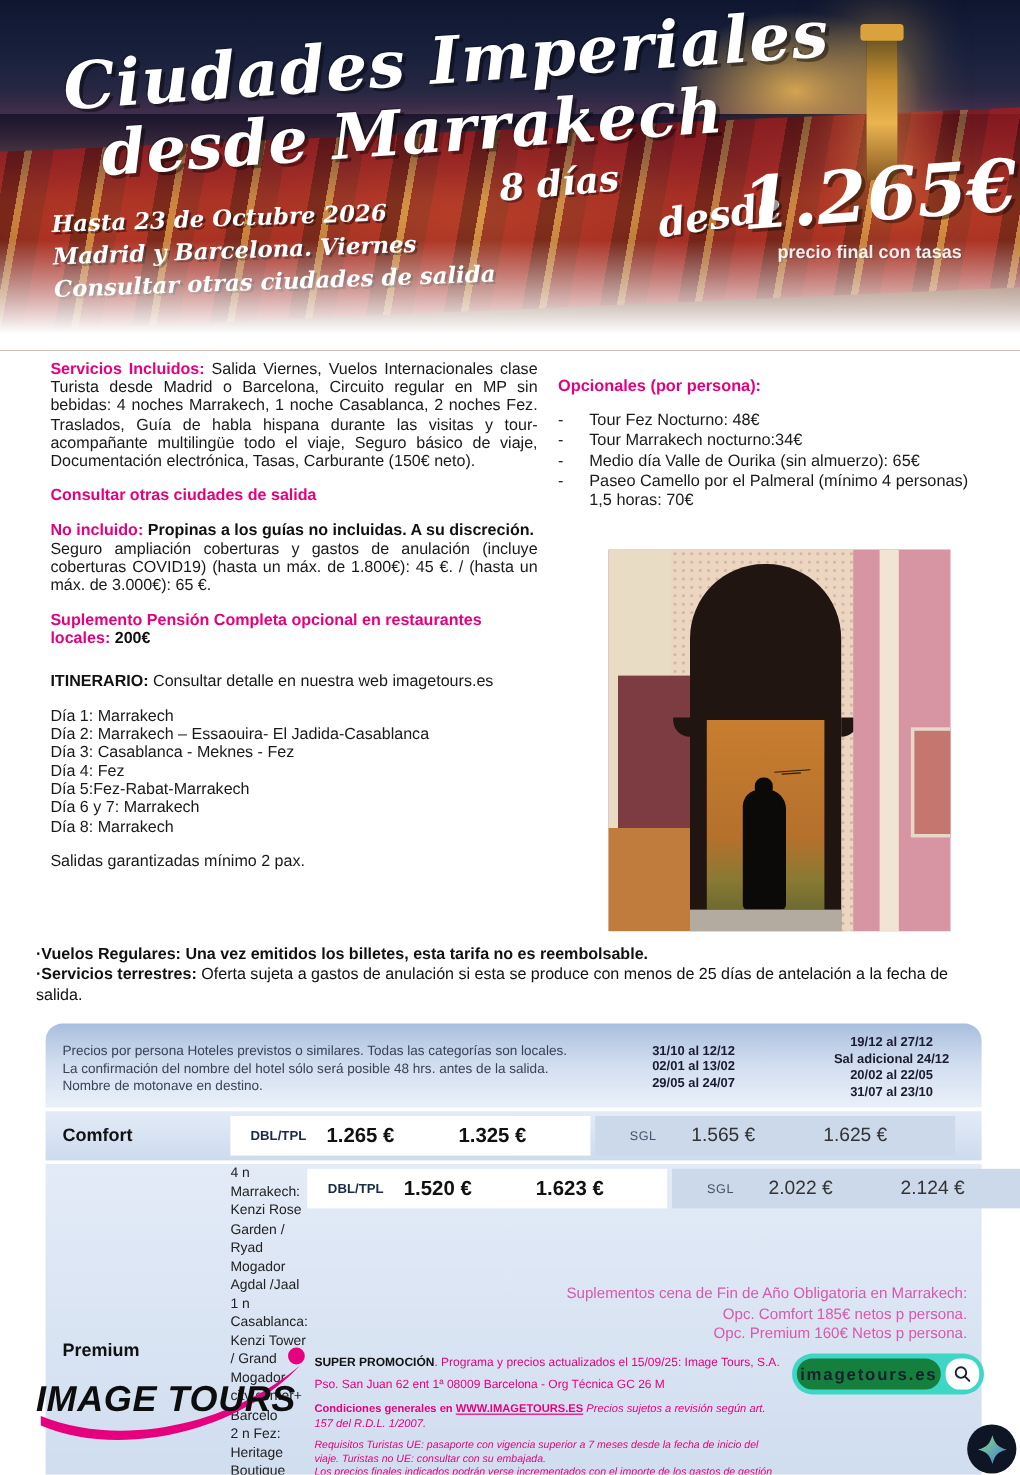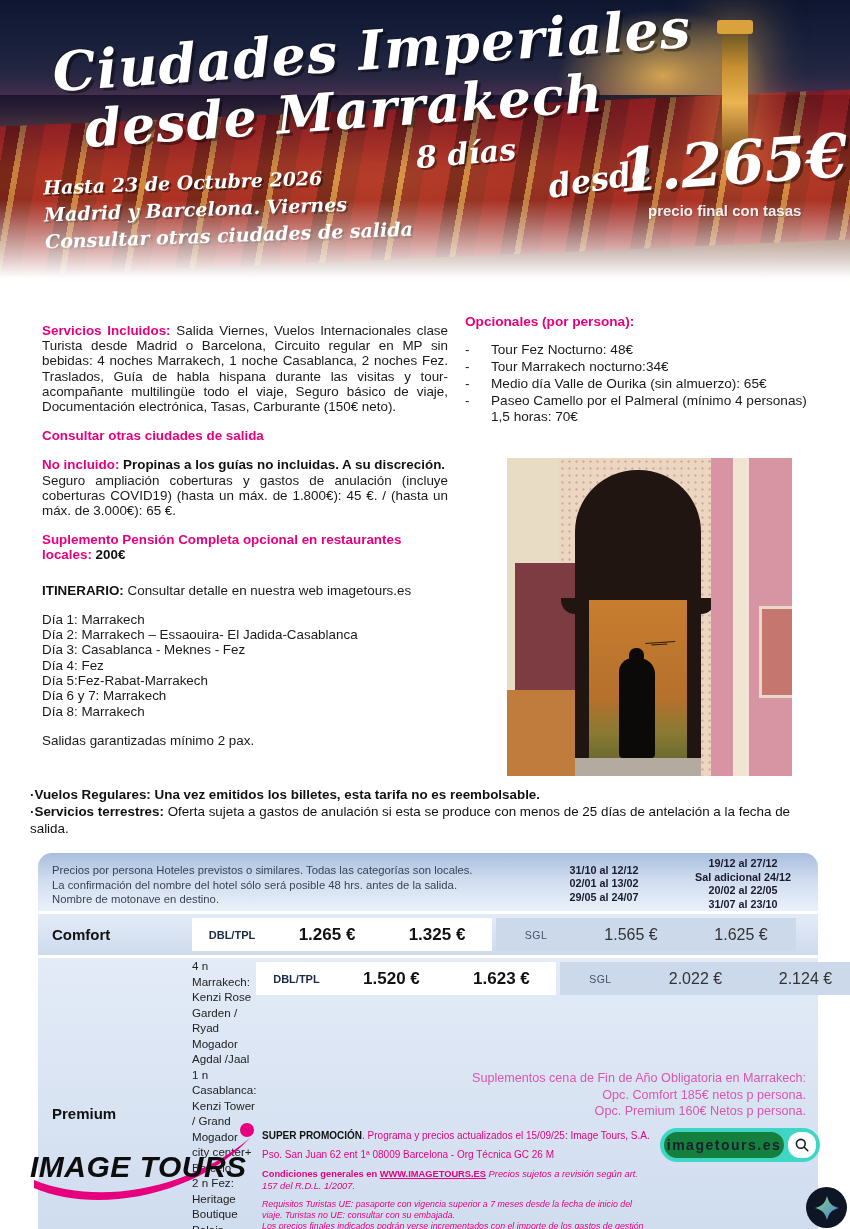--- a/index.html
+++ b/index.html
@@ -40,21 +40,21 @@
   .hero-desde{position:absolute;left:548px;top:160px;font-size:32px;transform:rotate(-9deg);
     text-shadow:2px 2px 0 rgba(0,0,0,.4);}
   .hero-price{position:absolute;left:618px;top:128px;font-size:60px;transform:rotate(-4deg);
     text-shadow:3px 3px 0 rgba(0,0,0,.4);white-space:nowrap;}
   .hero-pnote{position:absolute;left:648px;top:202px;font-size:15px;color:#fff;
     font-family:"Liberation Sans",sans-serif;font-weight:bold;opacity:.9;
     text-shadow:1px 1px 0 rgba(0,0,0,.35);}
 
   
   .pink{color:#e6007e;font-weight:bold;}
-  .col-left{position:absolute;left:42px;top:323px;width:406px;font-size:13.4px;line-height:15.2px;}
+  .col-left{position:absolute;left:42px;top:300px;width:406px;font-size:13.4px;line-height:15.2px;}
   .col-left p{margin:0 0 14px 0;text-align:justify;}
   .nj{text-align:left !important;}
   .col-right{position:absolute;left:465px;top:314px;width:350px;font-size:13.6px;line-height:16px;}
   .opc-item{display:flex;margin:0 0 1px 0;}
   .opc-dash{width:26px;flex:0 0 26px;}
   .days div{margin:0;line-height:15.3px;}
   b.blk{font-weight:bold;color:#111;}
 
   
   .photo{position:absolute;left:507px;top:458px;width:285px;height:318px;overflow:hidden;background:#d28f9d;}
@@ -78,38 +78,38 @@
   .ph-step{position:absolute;left:68px;top:300px;width:126px;height:18px;background:#b3aaa0;}
   .ph-rightwall{position:absolute;left:204px;top:0;width:81px;height:318px;background:#d795a4;}
   .ph-trim{position:absolute;left:226px;top:0;width:16px;height:318px;background:#f2e4d2;}
   .ph-win{position:absolute;left:252px;top:148px;width:33px;height:86px;background:#c4766f;border:3px solid #e8d8c8;}
 
   
   .notes{position:absolute;left:30px;top:786px;width:800px;font-size:13.4px;line-height:17px;color:#111;}
 
   
   .ptable{position:absolute;left:38px;top:853px;width:780px;font-size:11.5px;}
-  .t-head{display:flex;align-items:center;height:58px;border-radius:14px 14px 0 0;
-    background:linear-gradient(180deg,#a9bedd 0%,#cfdcef 45%,#eaf1f9 100%);}
+  .t-head{display:flex;align-items:center;height:70px;border-radius:14px 14px 0 0;
+    background:linear-gradient(180deg,#a9bedd 0%,#cfdcef 45%,#eaf1f9 100%);gap:26px;}
   .t-info{flex:1 1 auto;padding:6px 0 0 14px;color:#3a4356;line-height:14.5px;font-size:11.3px;}
   .t-dates{flex:0 0 128px;text-align:center;font-weight:bold;color:#1b1b2f;font-size:10.8px;line-height:13.5px;padding-top:4px;}
   .t-dates2{flex:0 0 150px;}
   .t-row{display:flex;align-items:stretch;margin-top:3px;
     background:linear-gradient(180deg,#e3ebf7 0%,#cddbee 100%);}
   .t-cat{flex:0 0 140px;display:flex;align-items:center;padding-left:14px;
     font-size:15px;font-weight:bold;color:#111;}
   .t-hotels{flex:1 1 auto;display:flex;flex-direction:column;justify-content:center;
     color:#222;font-size:11.6px;line-height:15.5px;}
   .t-prices{flex:0 0 300px;display:flex;flex-direction:row;justify-content:center;gap:4px;padding:4px 0;}
   .p-row{display:flex;align-items:center;height:33px;}
   .p-dbl{background:#fff;}
   .p-sgl{background:#ccd9eb;}
   .p-label{flex:0 0 80px;text-align:center;font-weight:bold;color:#1b2a45;font-size:11px;}
   .p-sgl .p-label{font-weight:normal;color:#44506a;font-size:10.5px;letter-spacing:.5px;}
-  .p-val{flex:0 0 110px;text-align:center;font-weight:bold;font-size:17px;color:#111;}
+  .p-val{flex:0 0 110px;font-weight:bold;font-size:17px;color:#111;}
   .p-sgl .p-val{font-weight:normal;font-size:16px;color:#333;}
 
   .sups{position:absolute;left:388px;top:1070px;width:418px;text-align:right;
     color:#d957ad;font-size:12.6px;line-height:16.5px;}
 
   
   .logo{position:absolute;left:28px;top:1122px;width:232px;height:86px;}
   .logo-swoosh{position:absolute;left:0;top:0;}
   .logo-text{position:absolute;left:2px;top:28px;font-size:30px;font-weight:bold;font-style:italic;
     letter-spacing:.5px;color:#0d0d0d;white-space:nowrap;}

